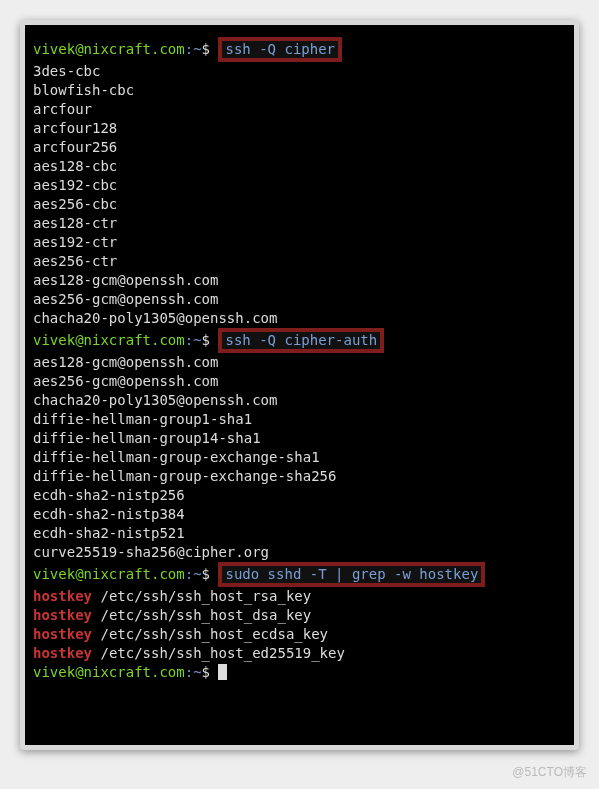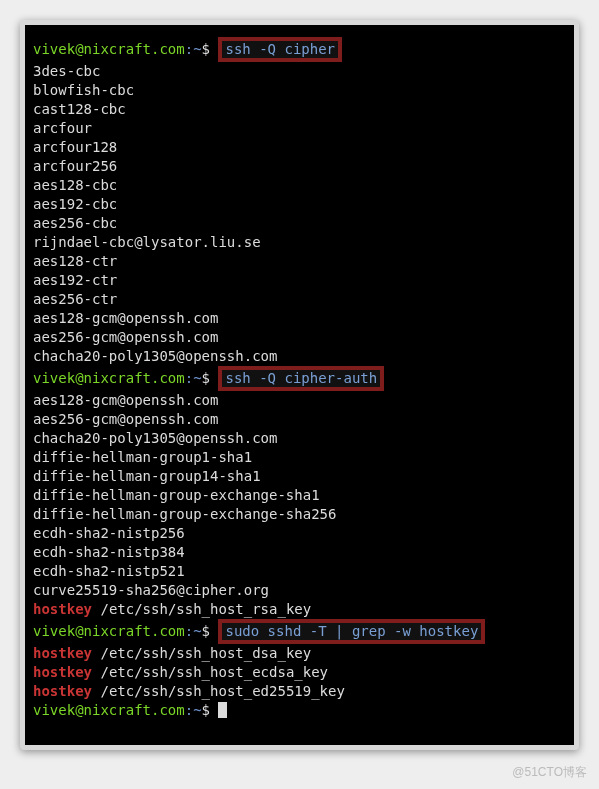--- a/index.html
+++ b/index.html
@@ -57,28 +57,26 @@
 <body>
 
 <div class="frame">
 
   <div class="line">
     <span class="prompt-user">vivek@nixcraft.com</span><span class="prompt-path">:~</span><span class="dollar">$</span>
     <span class="highlight">ssh -Q cipher</span>
   </div>
   <div class="line output">3des-cbc</div>
   <div class="line output">blowfish-cbc</div>
-  <div class="line output">cast128-cbc</div>
   <div class="line output">arcfour</div>
   <div class="line output">arcfour128</div>
   <div class="line output">arcfour256</div>
   <div class="line output">aes128-cbc</div>
   <div class="line output">aes192-cbc</div>
   <div class="line output">aes256-cbc</div>
-  <div class="line output">rijndael-cbc@lysator.liu.se</div>
   <div class="line output">aes128-ctr</div>
   <div class="line output">aes192-ctr</div>
   <div class="line output">aes256-ctr</div>
   <div class="line output">aes128-gcm@openssh.com</div>
   <div class="line output">aes256-gcm@openssh.com</div>
   <div class="line output">chacha20-poly1305@openssh.com</div>
 
   <div class="line">
     <span class="prompt-user">vivek@nixcraft.com</span><span class="prompt-path">:~</span><span class="dollar">$</span>
     <span class="highlight">ssh -Q cipher-auth</span>
@@ -89,25 +87,25 @@
 
   <div class="line output">diffie-hellman-group1-sha1</div>
   <div class="line output">diffie-hellman-group14-sha1</div>
   <div class="line output">diffie-hellman-group-exchange-sha1</div>
   <div class="line output">diffie-hellman-group-exchange-sha256</div>
   <div class="line output">ecdh-sha2-nistp256</div>
   <div class="line output">ecdh-sha2-nistp384</div>
   <div class="line output">ecdh-sha2-nistp521</div>
   <div class="line output">curve25519-sha256@cipher.org</div>
 
-  <div class="line"><span class="hostkey">hostkey</span> <span class="output">/etc/ssh/ssh_host_rsa_key</span></div>
   <div class="line">
     <span class="prompt-user">vivek@nixcraft.com</span><span class="prompt-path">:~</span><span class="dollar">$</span>
     <span class="highlight">sudo sshd -T | grep -w hostkey</span>
   </div>
+  <div class="line"><span class="hostkey">hostkey</span> <span class="output">/etc/ssh/ssh_host_rsa_key</span></div>
   <div class="line"><span class="hostkey">hostkey</span> <span class="output">/etc/ssh/ssh_host_dsa_key</span></div>
   <div class="line"><span class="hostkey">hostkey</span> <span class="output">/etc/ssh/ssh_host_ecdsa_key</span></div>
   <div class="line"><span class="hostkey">hostkey</span> <span class="output">/etc/ssh/ssh_host_ed25519_key</span></div>
 
   <div class="line">
     <span class="prompt-user">vivek@nixcraft.com</span><span class="prompt-path">:~</span><span class="dollar">$</span>
     <span class="cursor"></span>
   </div>
 
 </div>

